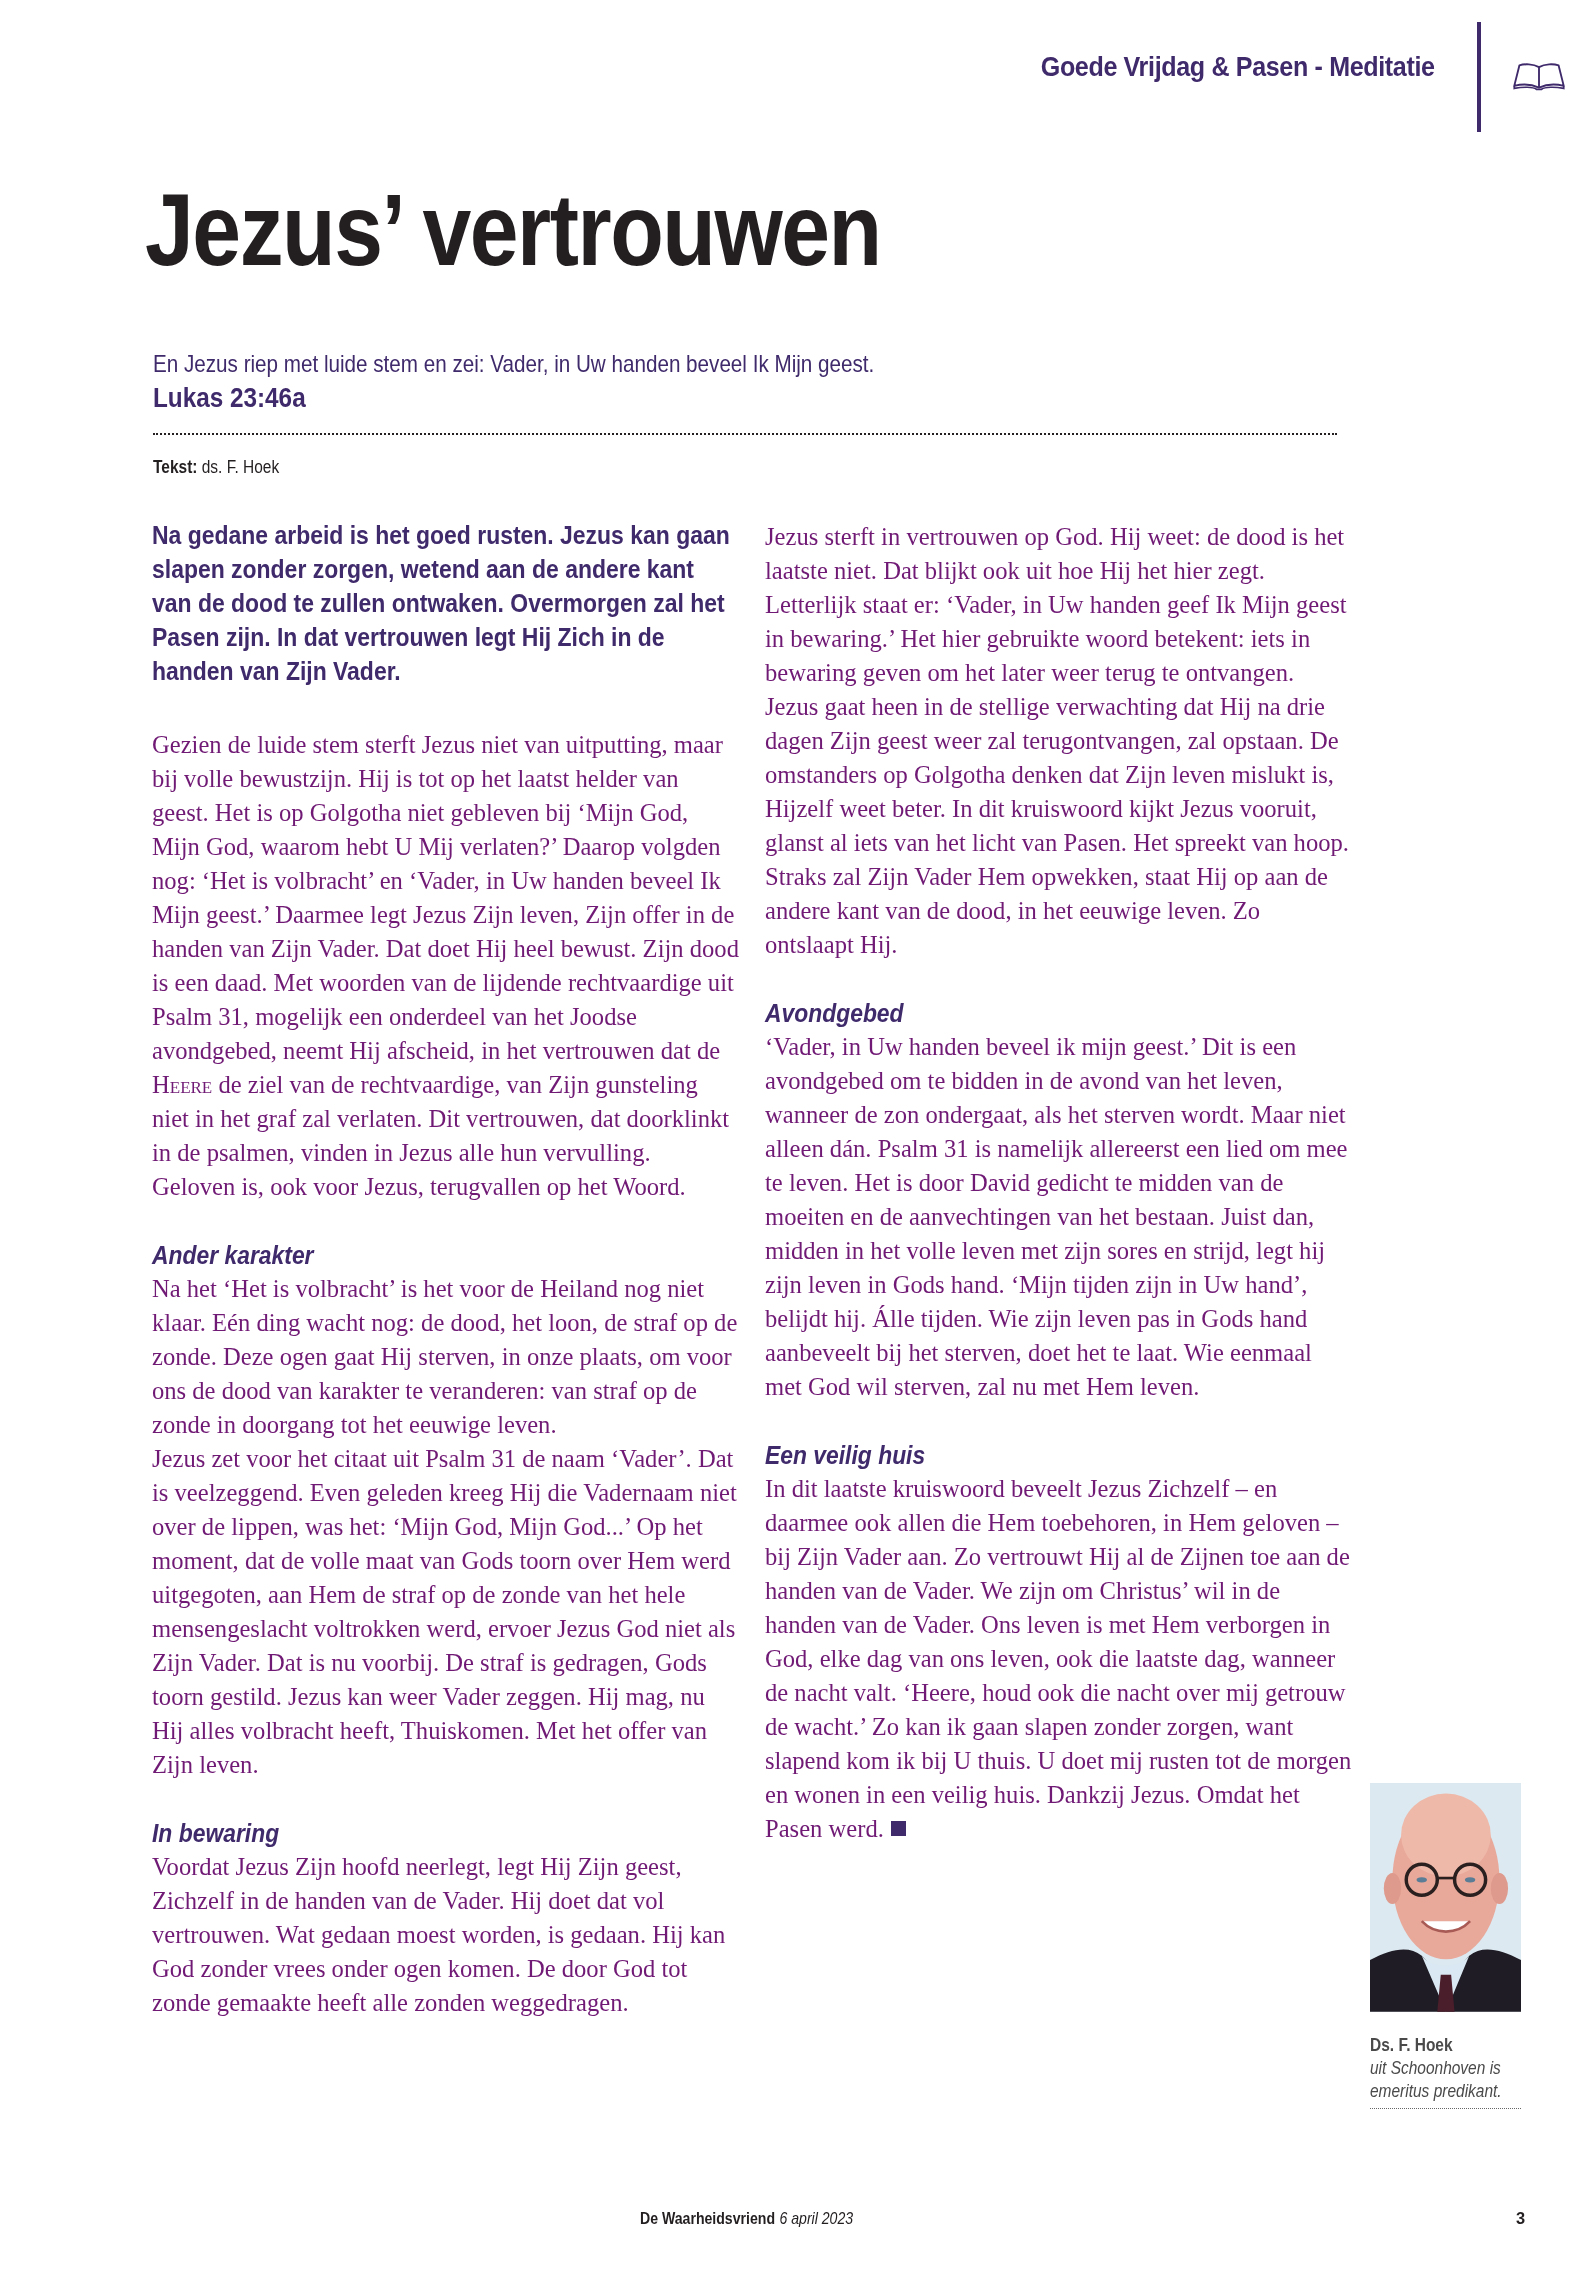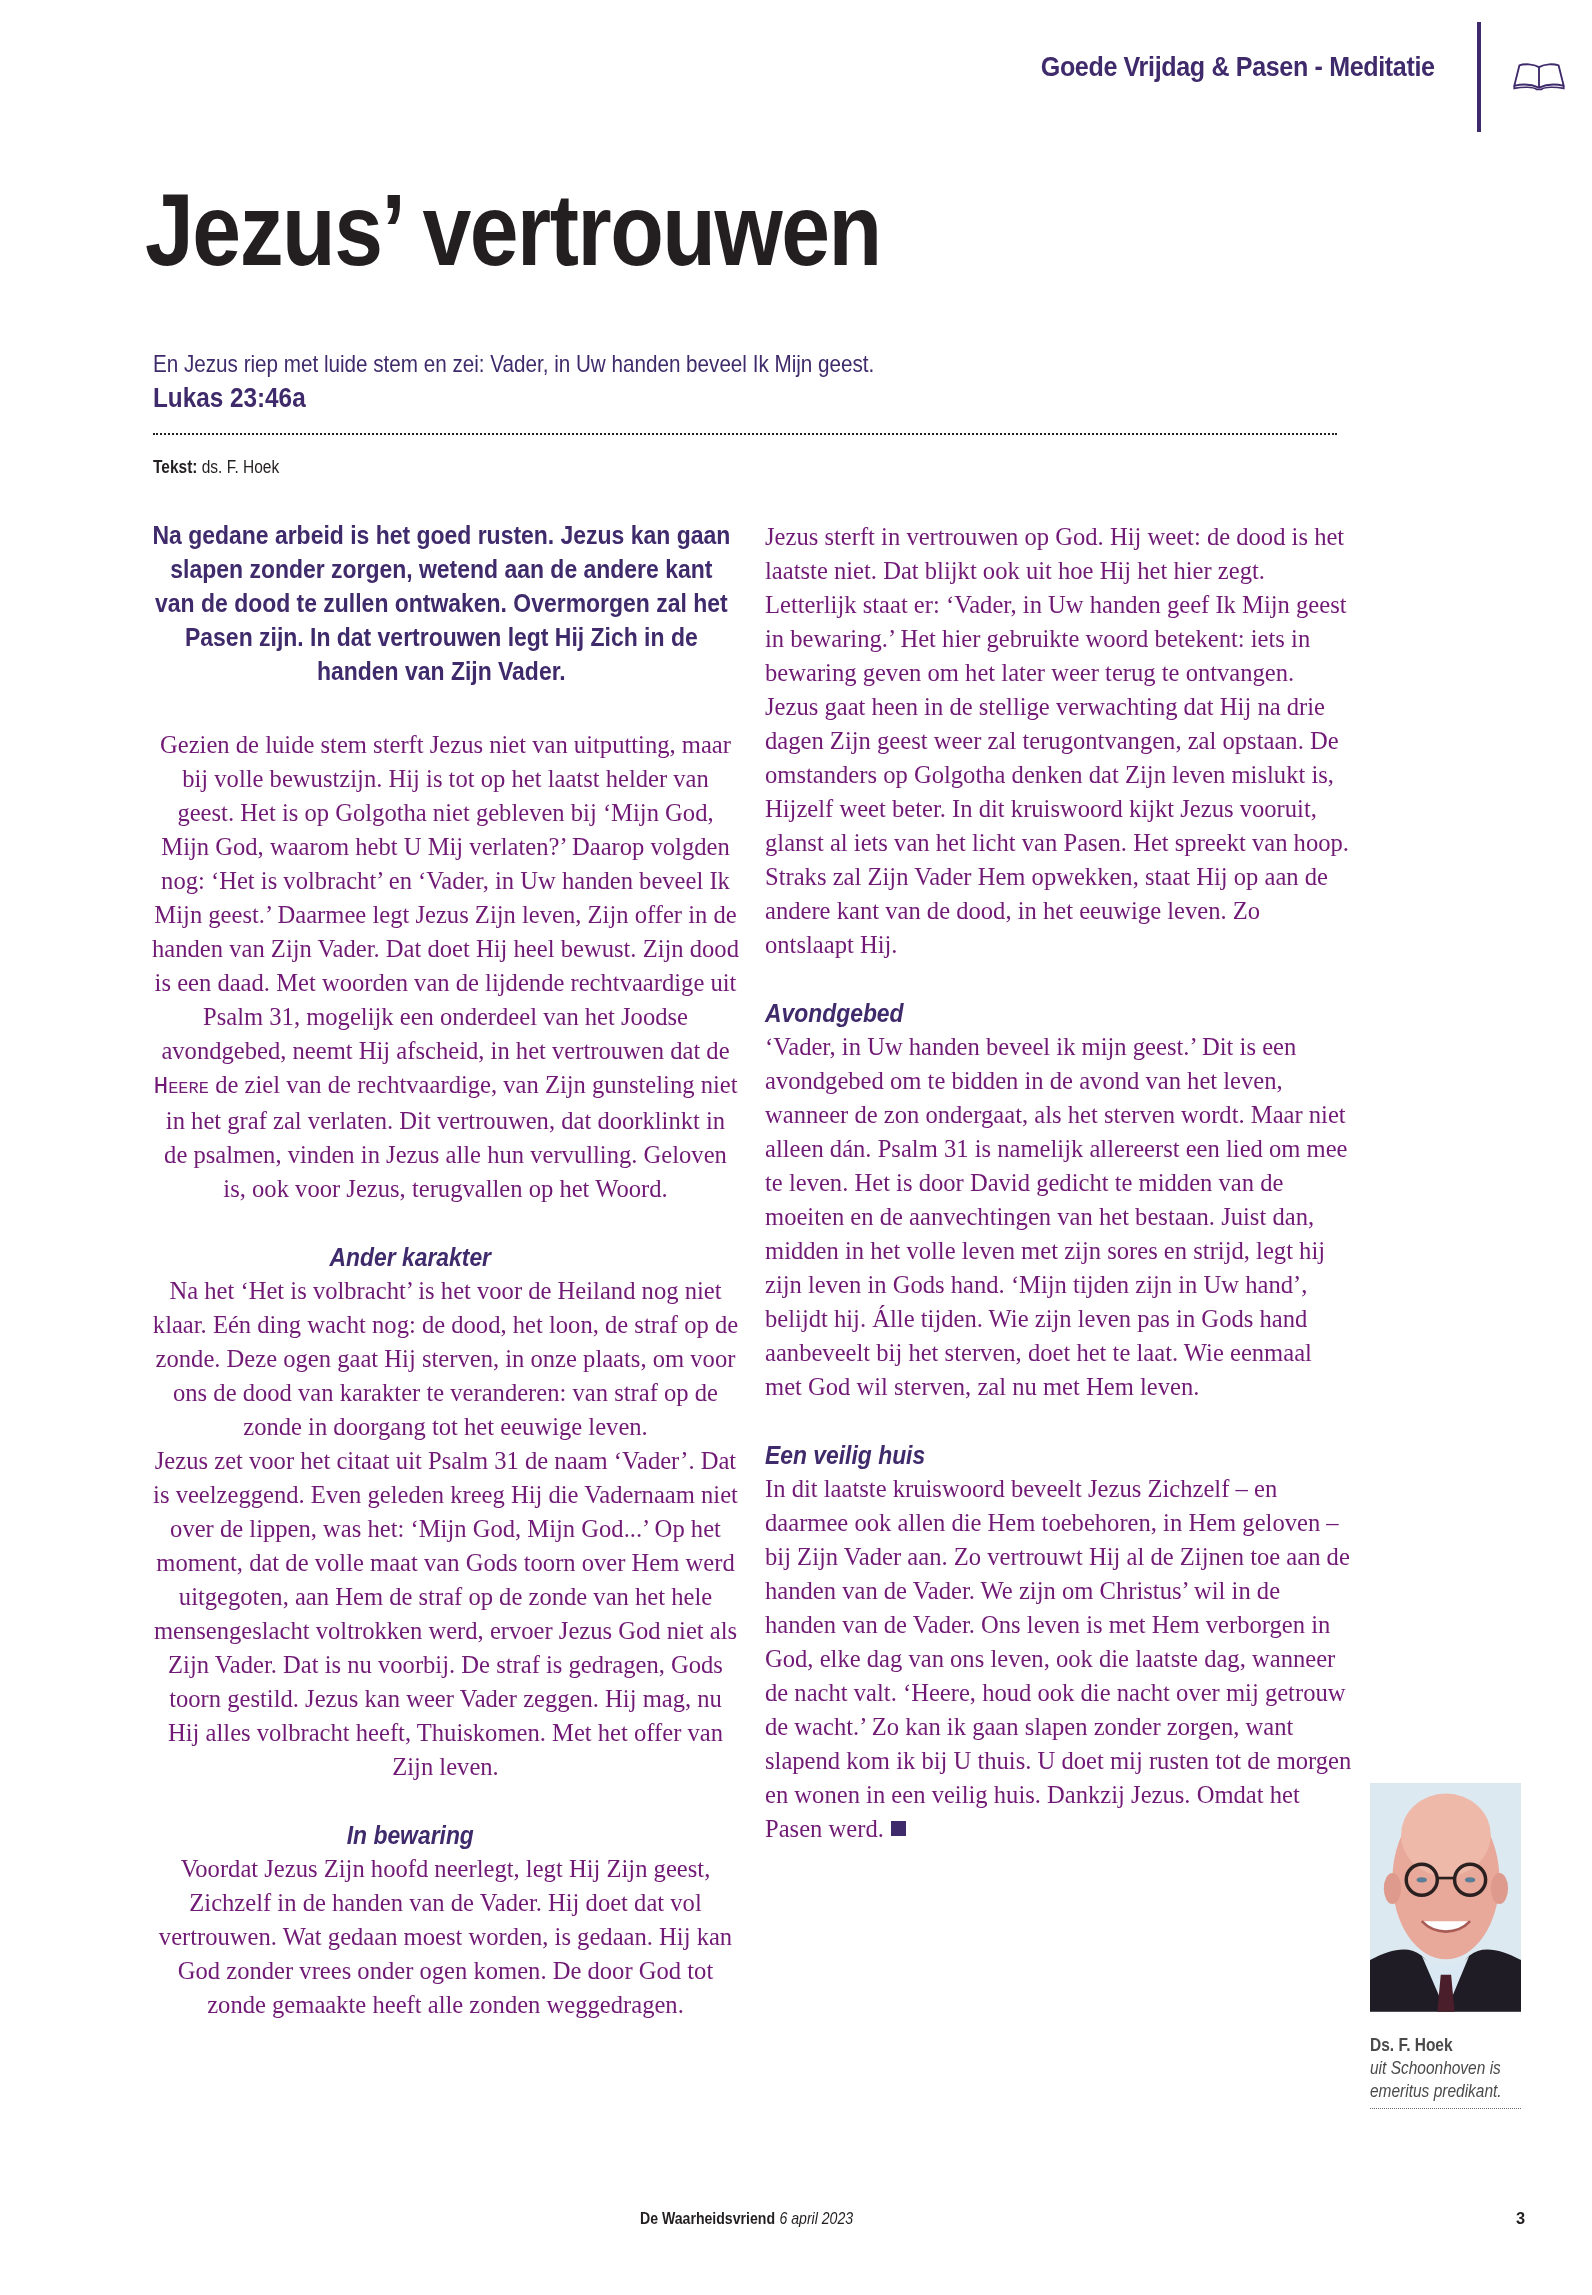--- a/index.html
+++ b/index.html
@@ -14,28 +14,28 @@
   .title { position: absolute; left: 145px; top: 179px; font-size: 102px; font-weight: bold; color: #231f20; letter-spacing: -1.7px; transform: scaleX(0.86); transform-origin: left center; white-space: nowrap; line-height: 1; }
 
   .verse { position: absolute; left: 153px; top: 350px; font-size: 24px; color: #3f2a6b; transform: scaleX(0.86); transform-origin: left center; white-space: nowrap; }
   .verse-ref { position: absolute; left: 153px; top: 383px; font-size: 27px; font-weight: bold; color: #3f2a6b; white-space: nowrap; transform: scaleX(0.9); transform-origin: left center; }
   .dotted-rule { position: absolute; left: 153px; top: 433px; width: 1184px; border-top: 2.6px dotted #231f20; }
 
   .byline { position: absolute; left: 153px; top: 457px; font-size: 18px; transform: scaleX(0.86); transform-origin: left center; white-space: nowrap; }
   .byline b { font-weight: bold; }
 
   .col { position: absolute; width: 587px; }
-  .col-left { left: 152px; top: 518px; text-align: center; }
+  .col-left { left: 152px; top: 518px; }
   .col-right { left: 765px; top: 520px; }
 
   .lead { font-size: 25.5px; font-weight: bold; color: #3f2a6b; line-height: 34px; margin: 0 0 40px 0; transform: scaleX(0.9); transform-origin: left top; width: 643px; }
   .para { font-size: 24.6px; line-height: 34px; margin: 0; color: #701a75; }
   .para.gap { margin-bottom: 34px; }
   .subhead { font-size: 26px; font-style: italic; font-weight: bold; color: #3f2a6b; line-height: 34px; margin: 0; transform: scaleX(0.88); transform-origin: left center; }
-  .smallcaps { font-variant: small-caps; font-family: Liberation Mono, monospace; }
+  .smallcaps { font-variant: small-caps; }
   .end-mark { display: inline-block; width: 14.7px; height: 14.7px; background: #3f2a6b; margin-left: 7px; vertical-align: 0.9px; }
 
   .photo { position: absolute; left: 1370px; top: 1783px; width: 151px; height: 229px; overflow: hidden; background: #d9e6ee; }
   .photo svg { display: block; }
   .caption-name { position: absolute; left: 1370px; top: 2035px; font-size: 18px; font-weight: bold; color: #4a4a4a; transform: scaleX(0.86); transform-origin: left center; white-space: nowrap; }
   .caption-text { position: absolute; left: 1370px; top: 2057px; font-size: 18px; font-style: italic; color: #4a4a4a; line-height: 23px; transform: scaleX(0.86); transform-origin: left top; white-space: nowrap; }
   .caption-rule { position: absolute; left: 1370px; top: 2108px; width: 151px; border-top: 1.7px dotted #666; }
 
   .footer-pub { position: absolute; left: 640px; top: 2209px; font-size: 16.4px; font-weight: bold; transform: scaleX(0.86); transform-origin: left center; white-space: nowrap; }
   .footer-date { font-weight: normal; font-style: italic; margin-left: 5.2px; }

